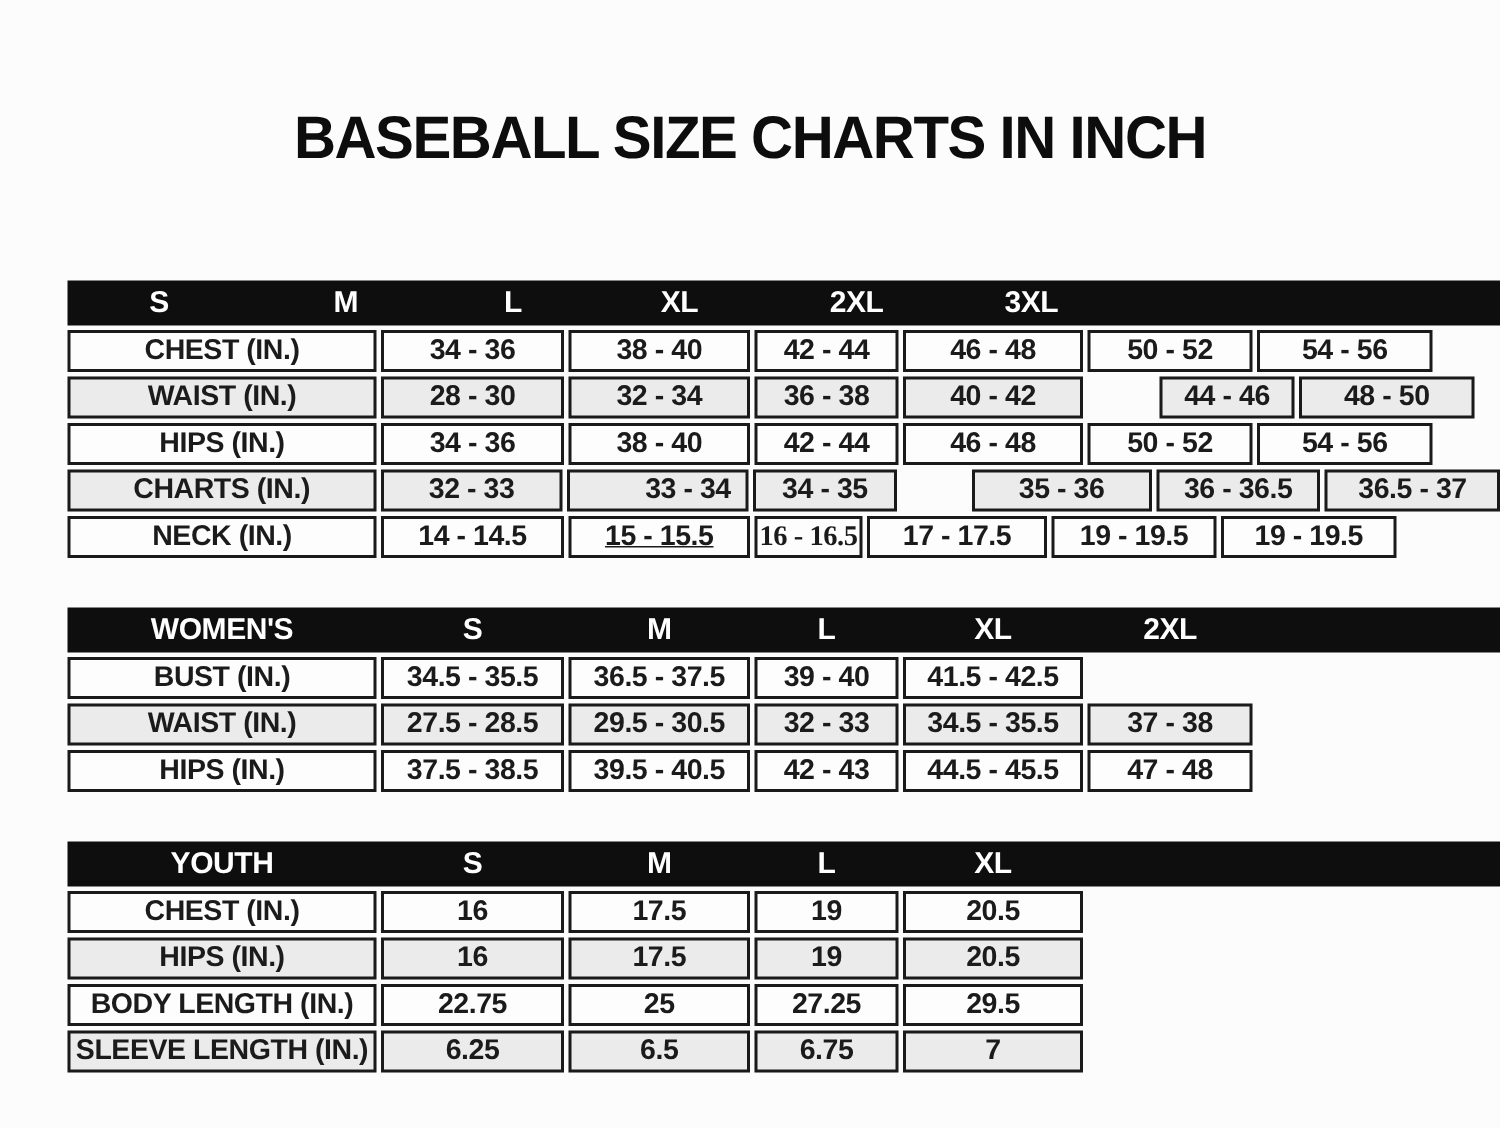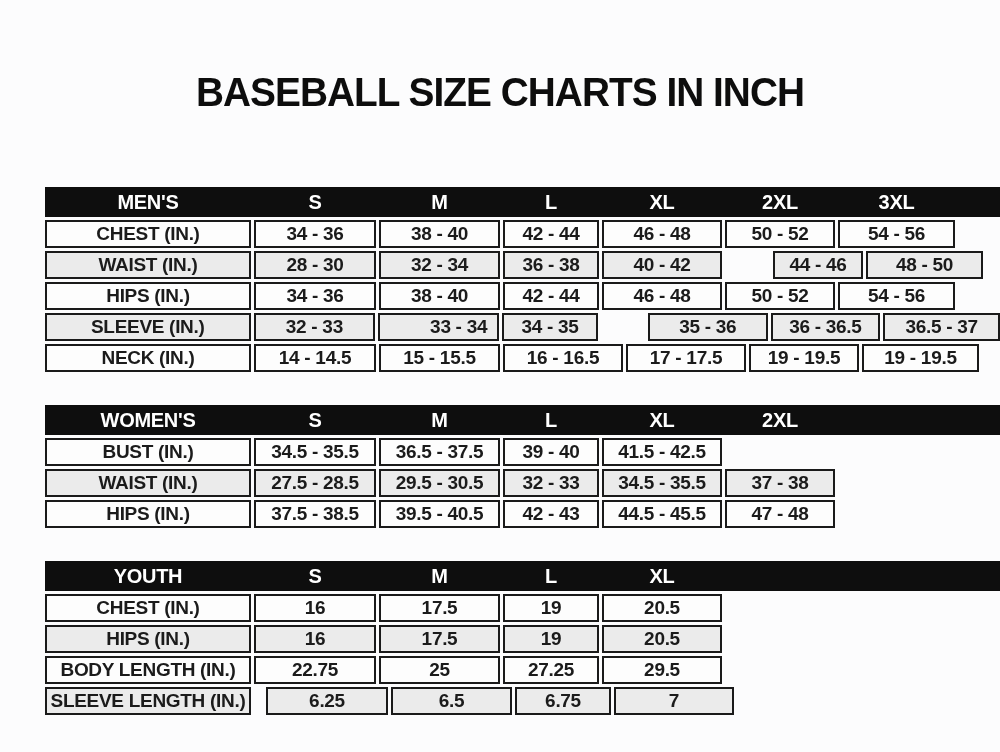--- a/index.html
+++ b/index.html
@@ -72,21 +72,20 @@
   .trow.even .tcell { background: var(--row-alt-bg, #ebebeb); }
 </style>
 </head>
 <body>
 
 <h1 class="page-title">BASEBALL SIZE CHARTS IN INCH</h1>
 
 <div class="tables-wrap" id="tables">
     <div class="sizetable mens">
       <div class="thead">
-        <div class="hcell" style="width: 206px;">MEN'S</div>
         <div class="hcell" style="width: 122px;">S</div>
         <div class="hcell" style="width: 121px;">M</div>
         <div class="hcell" style="width: 96px;">L</div>
         <div class="hcell" style="width: 120px;">XL</div>
         <div class="hcell" style="width: 110px;">2XL</div>
         <div class="hcell" style="width: 117px;">3XL</div>
       </div>
       <div class="trow odd">
         <div class="tcell" style="width: 206px;">CHEST (IN.)</div>
         <div class="tcell" style="width: 122px;">34 - 36</div>
@@ -108,33 +107,33 @@
       <div class="trow odd">
         <div class="tcell" style="width: 206px;">HIPS (IN.)</div>
         <div class="tcell" style="width: 122px;">34 - 36</div>
         <div class="tcell" style="width: 121px;">38 - 40</div>
         <div class="tcell" style="width: 96px;">42 - 44</div>
         <div class="tcell" style="width: 120px;">46 - 48</div>
         <div class="tcell" style="width: 110px;">50 - 52</div>
         <div class="tcell" style="width: 117px;">54 - 56</div>
       </div>
       <div class="trow even">
-        <div class="tcell" style="width: 206px;">SLEEVE (IN.)</div>
+        <div class="tcell" style="width: 206px;">CHARTS (IN.)</div>
         <div class="tcell" style="width: 122px;">32 - 33</div>
         <div class="tcell" style="width: 121px; padding-left: 40px;">33 - 34</div>
         <div class="tcell" style="width: 96px;">34 - 35</div>
         <div class="tcell" style="width: 120px; margin-left: 47px;">35 - 36</div>
         <div class="tcell" style="width: 110px;">36 - 36.5</div>
         <div class="tcell" style="width: 117px;">36.5 - 37</div>
       </div>
       <div class="trow odd">
         <div class="tcell" style="width: 206px;">NECK (IN.)</div>
         <div class="tcell" style="width: 122px;">14 - 14.5</div>
-        <div class="tcell" style="width: 121px;">15 - 15.5</div>
-        <div class="tcell" style="width: 120px;">16 - 16.5</div>
+        <div class="tcell" style="width: 121px; text-decoration: underline;">15 - 15.5</div>
+        <div class="tcell" style="width: 72px; font-family: Liberation Serif, serif;">16 - 16.5</div>
         <div class="tcell" style="width: 120px;">17 - 17.5</div>
         <div class="tcell" style="width: 110px;">19 - 19.5</div>
         <div class="tcell" style="width: 117px;">19 - 19.5</div>
       </div>
     </div>
     <div class="sizetable womens">
       <div class="thead">
         <div class="hcell" style="width: 206px;">WOMEN'S</div>
         <div class="hcell" style="width: 122px;">S</div>
         <div class="hcell" style="width: 121px;">M</div>
@@ -190,19 +189,19 @@
       </div>
       <div class="trow odd">
         <div class="tcell" style="width: 206px;">BODY LENGTH (IN.)</div>
         <div class="tcell" style="width: 122px;">22.75</div>
         <div class="tcell" style="width: 121px;">25</div>
         <div class="tcell" style="width: 96px;">27.25</div>
         <div class="tcell" style="width: 120px;">29.5</div>
       </div>
       <div class="trow even">
         <div class="tcell" style="width: 206px;">SLEEVE LENGTH (IN.)</div>
-        <div class="tcell" style="width: 122px; margin-left: 12px;">6.25</div>
+        <div class="tcell" style="width: 122px;">6.25</div>
         <div class="tcell" style="width: 121px;">6.5</div>
         <div class="tcell" style="width: 96px;">6.75</div>
         <div class="tcell" style="width: 120px;">7</div>
       </div>
     </div>
   </div>
 
 </body></html>

